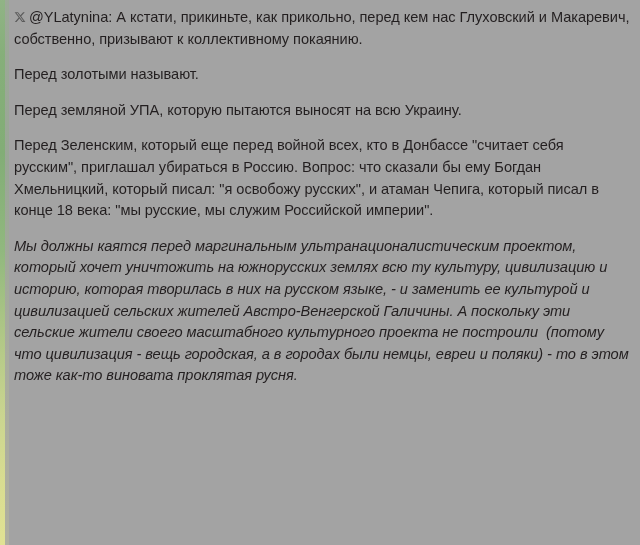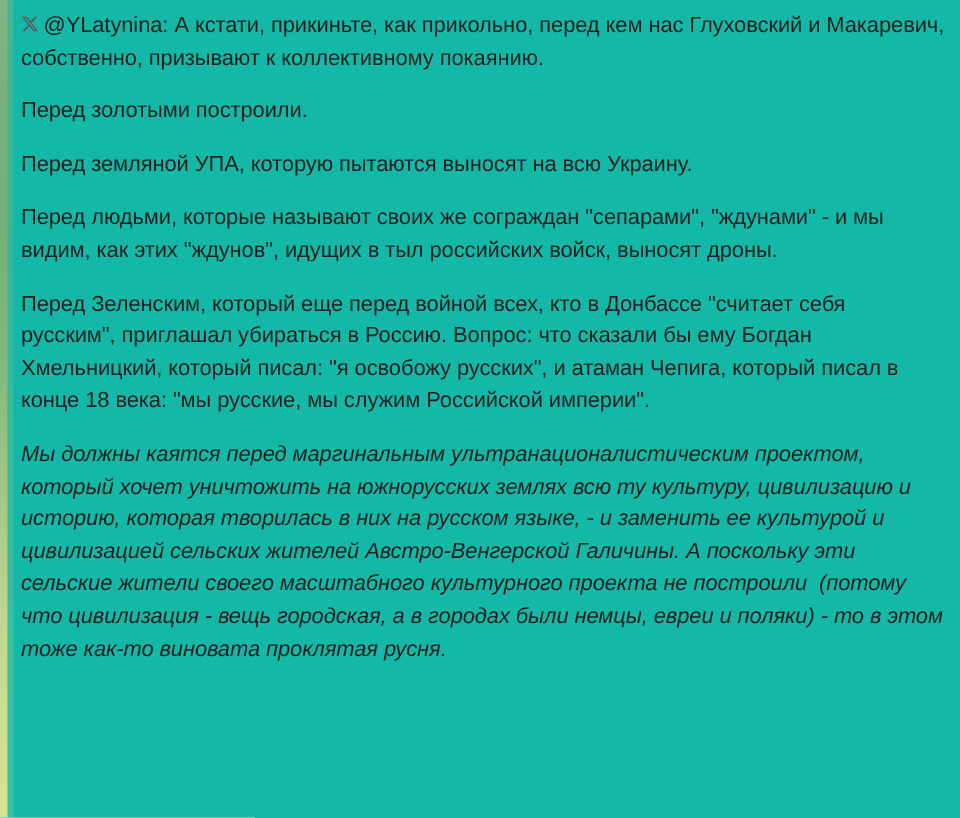--- a/index.html
+++ b/index.html
@@ -11,21 +11,21 @@
     height: 545px;
     background: #ffffff;
     font-family: "Liberation Sans", "DejaVu Sans", sans-serif;
     overflow: hidden;
   }
 
   .screenshot {
     position: relative;
     width: 640px;
     height: 545px;
-    background: #14b8a6;
+    background: #a3a3a3;
     box-sizing: border-box;
   }
 
   
   .accent-bar {
     position: absolute;
     left: 0;
     top: 0;
     width: 5px;
     height: 545px;
@@ -90,20 +90,19 @@
 
   <div class="accent-bar"></div>
   <div class="accent-bar-soft"></div>
 
   <div class="post-body">
 
     <p class="para"><span class="x-logo"><svg width="12" height="12" viewBox="0 0 24 24" aria-hidden="true">
             <path fill="#5b5b5b" d="M18.244 2.25h3.308l-7.227 8.26 8.502 11.24H16.17l-5.214-6.817L4.99 21.75H1.68l7.73-8.835L1.254 2.25H8.08l4.713 6.231zm-1.161 17.52h1.833L7.084 4.126H5.117z"></path>
           </svg></span><span class="handle">@YLatynina:</span> <span>А кстати, прикиньте, как прикольно, перед кем нас Глуховский и Макаревич, собственно, призывают к коллективному покаянию.</span></p>
 
-    <p class="para">Перед золотыми построили.</p>
+    <p class="para">Перед золотыми называют.</p>
     <p class="para">Перед земляной УПА, которую пытаются выносят на всю Украину.</p>
-    <p class="para">Перед людьми, которые называют своих же сограждан "сепарами", "ждунами" - и мы видим, как этих "ждунов", идущих в тыл российских войск, выносят дроны.</p>
     <p class="para">Перед Зеленским, который еще перед войной всех, кто в Донбассе "считает себя русским", приглашал убираться в Россию. Вопрос: что сказали бы ему Богдан Хмельницкий, который писал: "я освобожу русских", и атаман Чепига, который писал в конце 18 века: "мы русские, мы служим Российской империи".</p>
     <p class="para">Мы должны каятся перед маргинальным ультранационалистическим проектом, который хочет уничтожить на южнорусских землях всю ту культуру, цивилизацию и историю, которая творилась в них на русском языке, - и заменить ее культурой и цивилизацией сельских жителей Австро-Венгерской Галичины. А поскольку эти сельские жители своего масштабного культурного проекта не построили  (потому что цивилизация - вещь городская, а в городах были немцы, евреи и поляки) - то в этом тоже как-то виновата проклятая русня.</p>
 
   </div>
 </div>
 
 </body></html>

